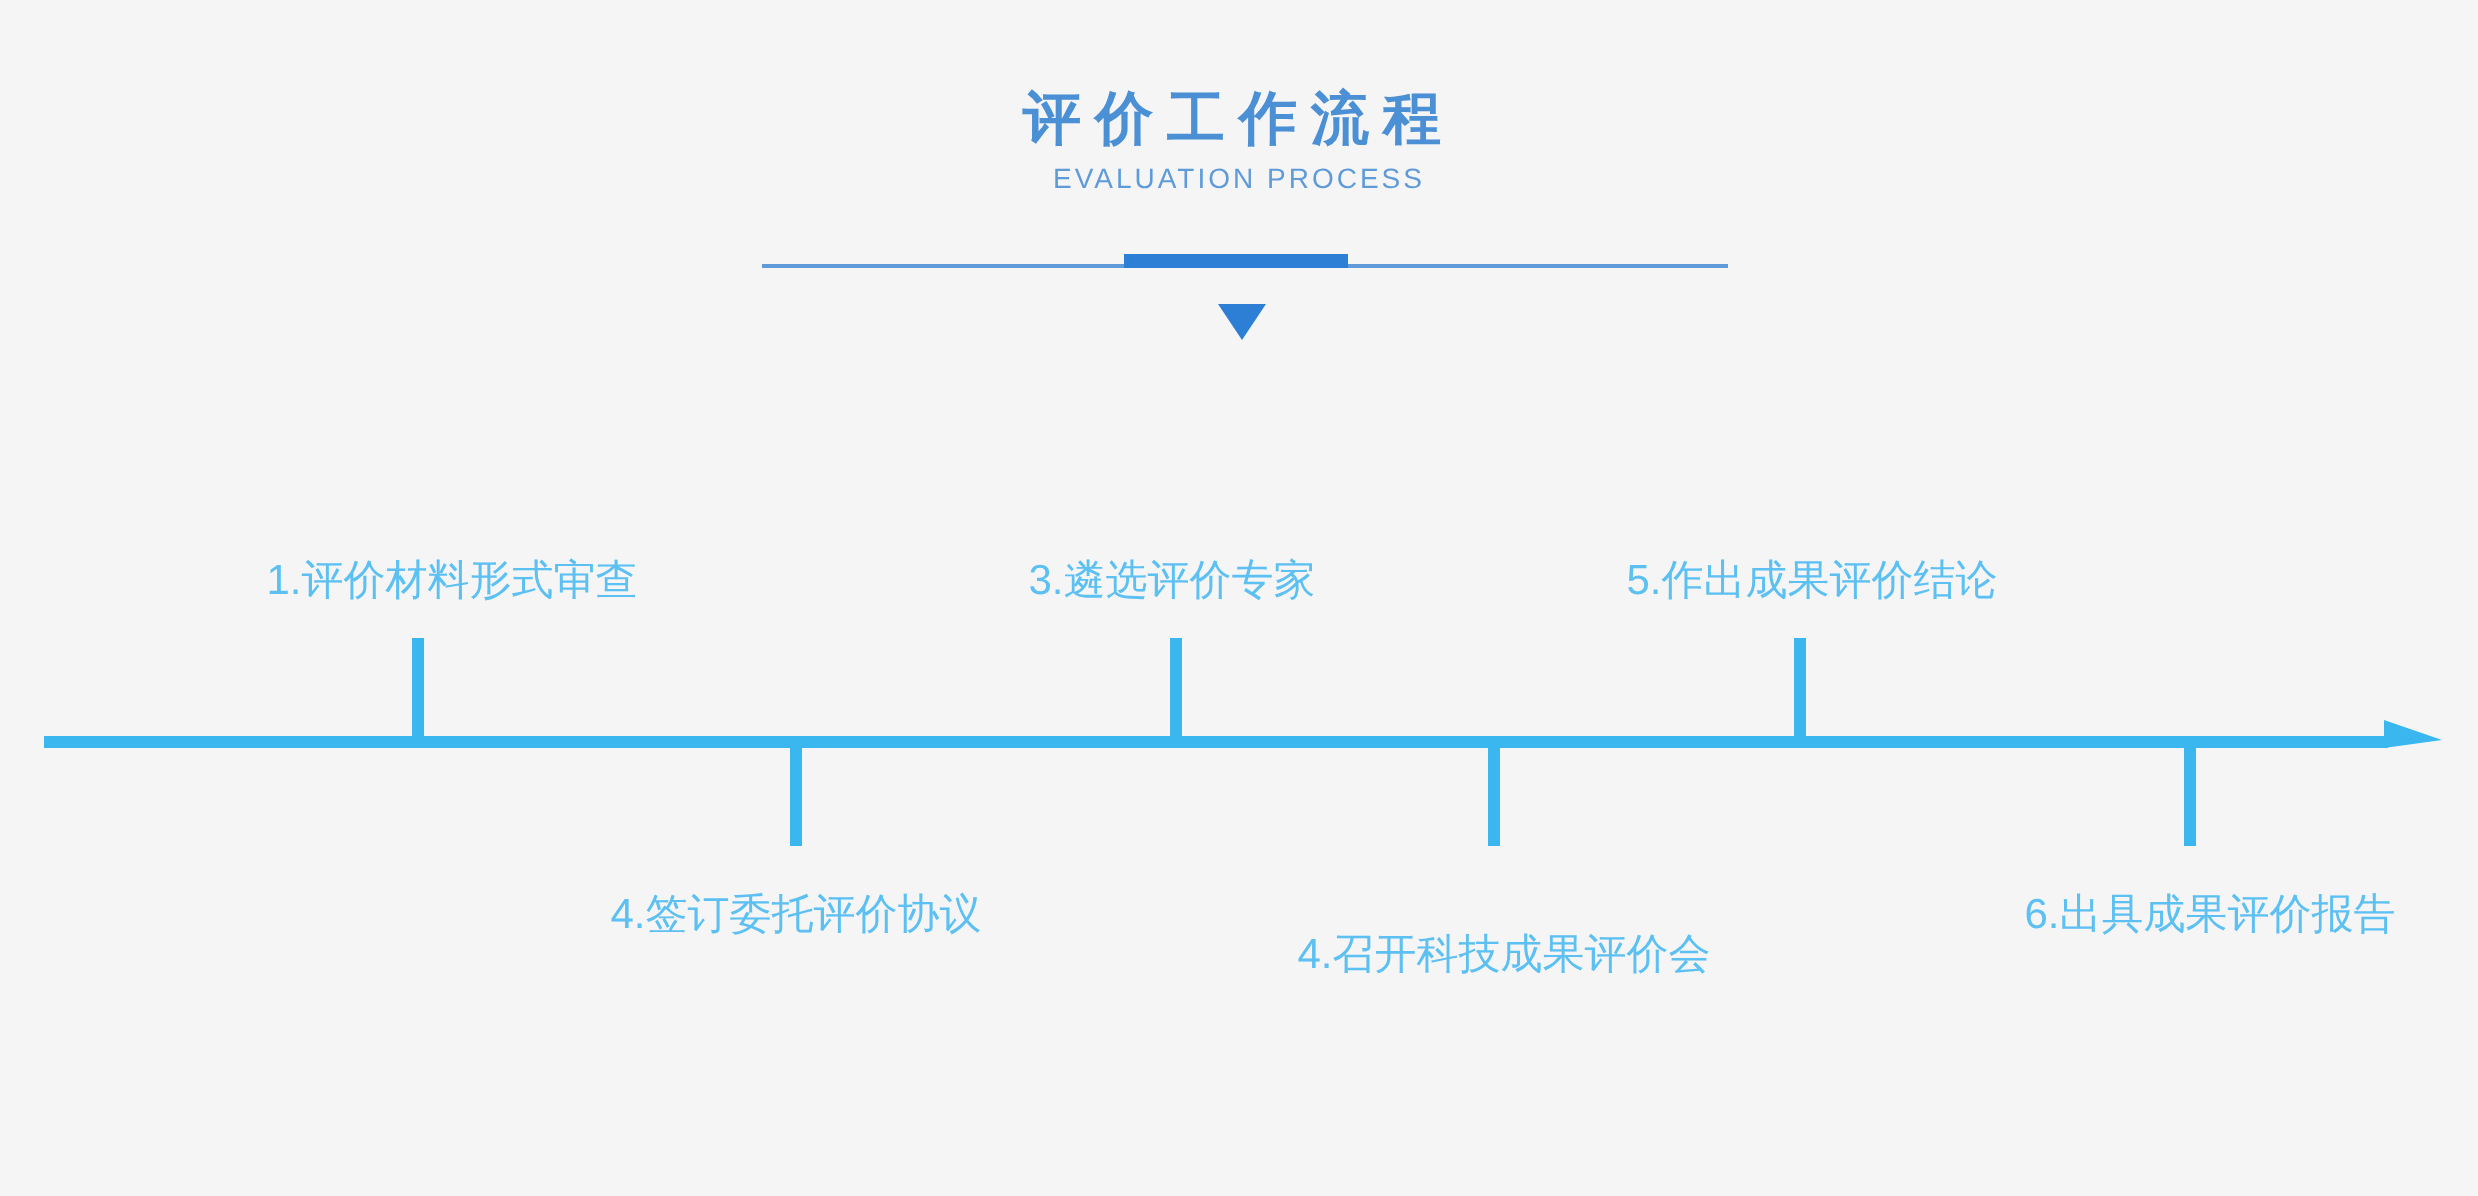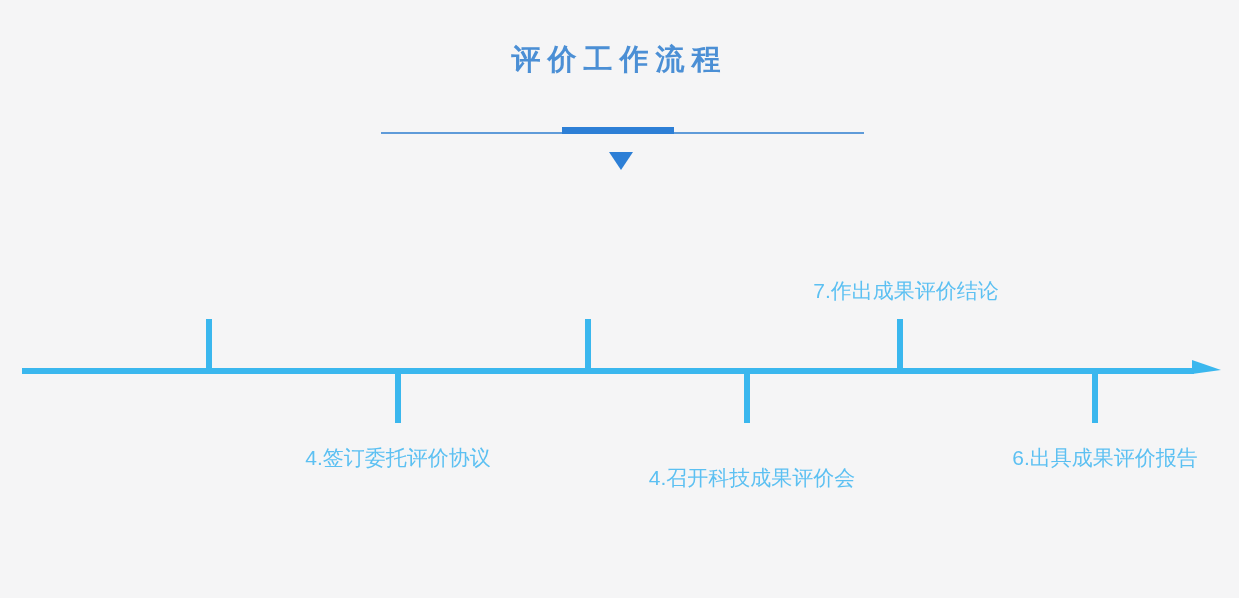--- a/index.html
+++ b/index.html
@@ -115,33 +115,36 @@
   .step-label.l4 { left: 752px; margin-top: 20px; }
   .step-label.l5 { left: 906px; }
   .step-label.l6 { left: 1105px; text-align: center; }
 </style>
 </head>
 <body>
 
 <div class="stage">
 
   <div class="title">评价工作流程</div>
+  <div class="subtitle">EVALUATION PROCESS</div>
   <div class="divider">
     <div class="divider-accent"></div>
   </div>
   <div class="arrow-down"></div>
 
   <div class="axis"></div>
   <div class="axis-arrowhead"></div>
 
   <div class="tick up t1"></div>
   <div class="tick down t2"></div>
   <div class="tick up t3"></div>
   <div class="tick down t4"></div>
   <div class="tick up t5"></div>
   <div class="tick down t6"></div>
 
+  <div class="step-label above l1">1.评价材料形式审查</div>
   <div class="step-label below l2">4.签订委托评价协议</div>
+  <div class="step-label above l3">3.遴选评价专家</div>
   <div class="step-label below l4">4.召开科技成果评价会</div>
-  <div class="step-label above l5">7.作出成果评价结论</div>
+  <div class="step-label above l5">5.作出成果评价结论</div>
   <div class="step-label below l6">6.出具成果评价报告</div>
 
 </div>
 
 </body></html>

